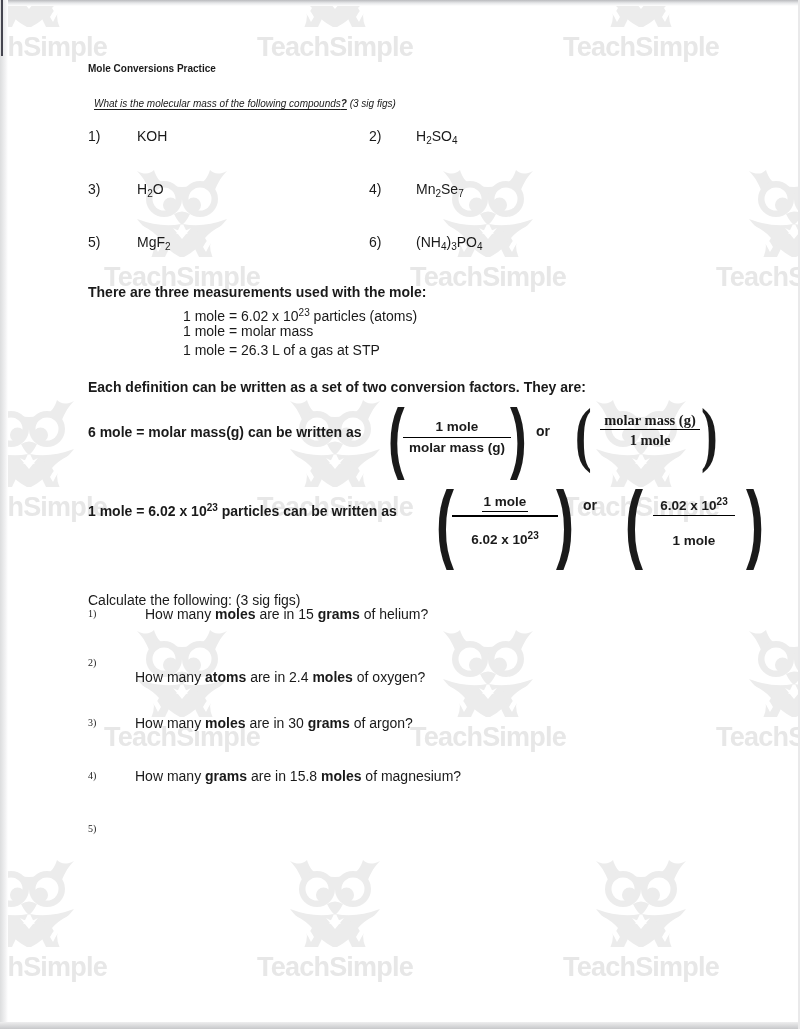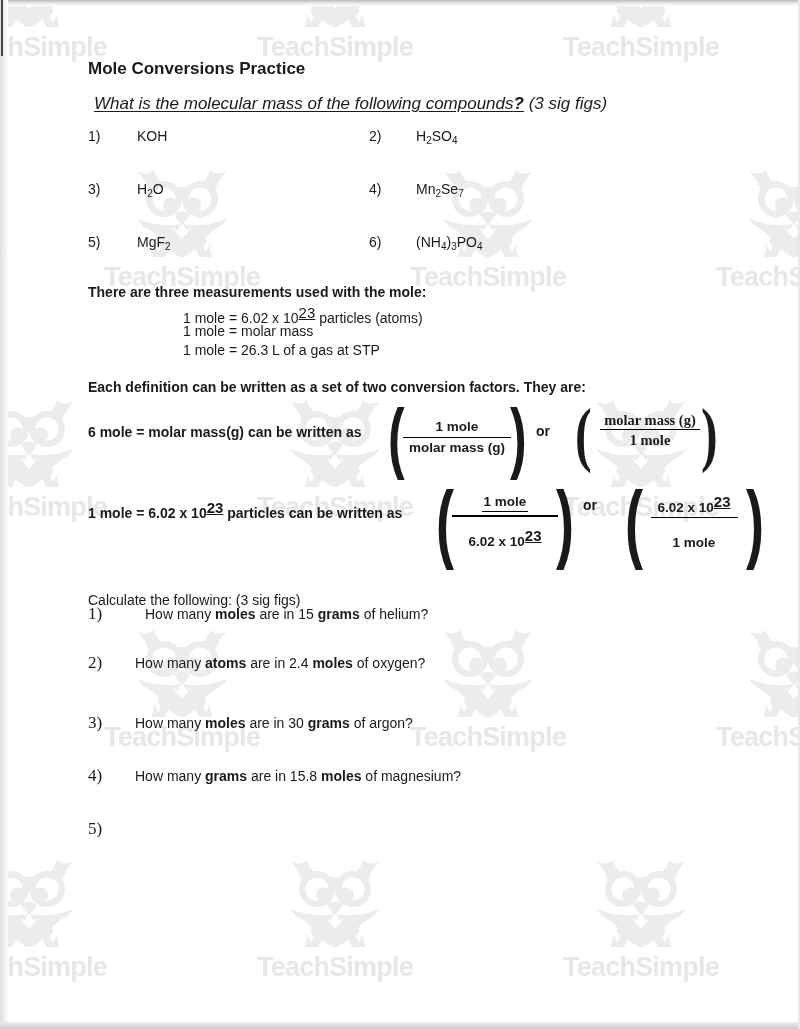--- a/index.html
+++ b/index.html
@@ -2,25 +2,25 @@
 <html><head>
 <meta charset="utf-8">
 <style>
   html,body{margin:0;padding:0;}
   body{width:800px;height:1029px;background:#ffffff;font-family:"Liberation Sans",sans-serif;color:#1a1a1a;}
   #page{position:relative;width:800px;height:1029px;overflow:hidden;background:#fff;}
   .abs{position:absolute;}
   .b{font-weight:bold;}
   .i{font-style:italic;}
   .t14{font-size:14px;line-height:17px;}
-  .t145{font-size:17px;line-height:17px;}
+  .t145{font-size:10px;line-height:17px;}
   .ser{font-family:"Liberation Serif",serif;}
   .u{text-decoration:underline;text-underline-offset:2px;}
   .sub{font-size:10px;vertical-align:-3px;}
-  .sup{font-size:15px;vertical-align:5px;text-decoration:underline;}
+  .sup{font-size:10px;vertical-align:5px;}
   
   #wm{position:absolute;inset:0;z-index:0;pointer-events:none;}
   .wm-owl{position:absolute;width:94px;height:92px;}
   .wm-text{position:absolute;font-weight:800;font-size:27px;letter-spacing:-0.8px;color:#e7e7e7;transform:translateX(-50%);white-space:nowrap;}
   
   #content{position:absolute;inset:0;z-index:1;}
   
   .paren{display:inline-block;font-size:50px;line-height:1;font-weight:600;transform:scaleY(1.55);transform-origin:center top;}
   .paren2{font-size:54px;transform:scaleY(1.62);}
   .paren-ser{font-family:"Liberation Serif",serif;font-weight:700;font-size:50px;transform:scaleY(1.42);}
@@ -458,21 +458,21 @@
       <div style="margin-top:17px;">1 mole</div>
     </div>
     <span class="abs paren paren2" style="left:746px;top:477px;">)</span>
 
     <div class="abs t14" style="left:88px;top:592px;">Calculate the following: (3 sig figs)</div>
 
     <div class="abs ser t145" style="left:88px;top:605px;">1)</div>
     <div class="abs t14" style="left:135px;top:606px;margin-left:10px;"><span>How many </span><span class="b">moles</span><span> are in 15 </span><span class="b">grams</span><span> of helium?</span></div>
 
     <div class="abs ser t145" style="left:88px;top:654px;">2)</div>
-    <div class="abs t14" style="left:135px;top:655px;"><span>How many </span><span class="b">atoms</span><span> are in 2.4 </span><span class="b">moles</span><span> of oxygen?</span></div>
+    <div class="abs t14" style="left:135px;top:669px;"><span>How many </span><span class="b">atoms</span><span> are in 2.4 </span><span class="b">moles</span><span> of oxygen?</span></div>
 
     <div class="abs ser t145" style="left:88px;top:714px;">3)</div>
     <div class="abs t14" style="left:135px;top:715px;"><span>How many </span><span class="b">moles</span><span> are in 30 </span><span class="b">grams</span><span> of argon?</span></div>
 
     <div class="abs ser t145" style="left:88px;top:767px;">4)</div>
     <div class="abs t14" style="left:135px;top:768px;"><span>How many </span><span class="b">grams</span><span> are in 15.8 </span><span class="b">moles</span><span> of magnesium?</span></div>
 
     <div class="abs ser t145" style="left:88px;top:820px;">5)</div>
 
   </div>

